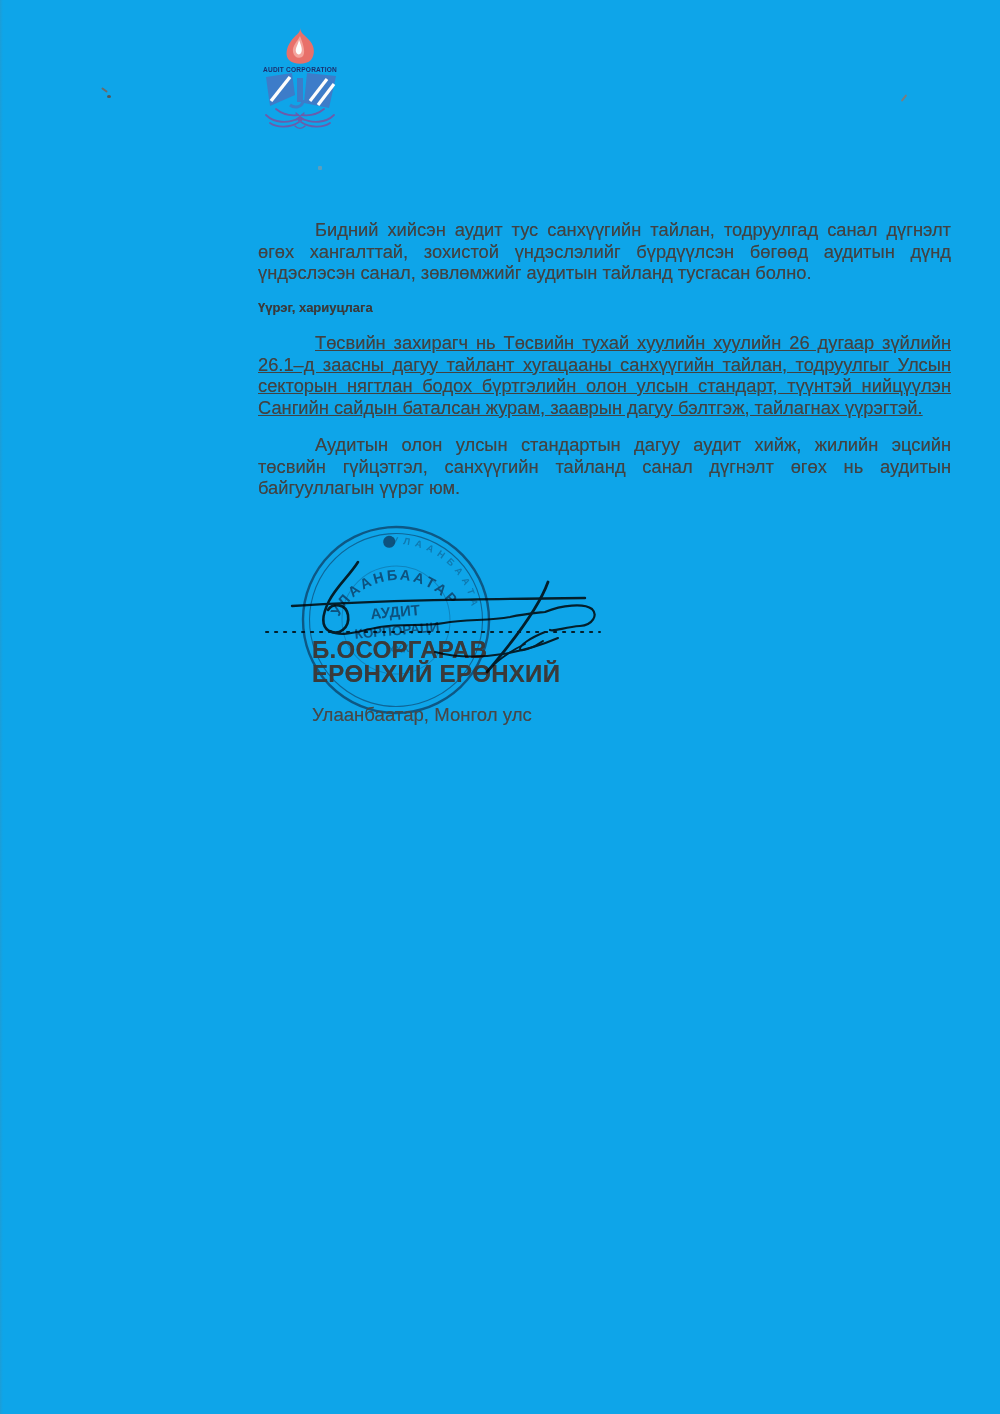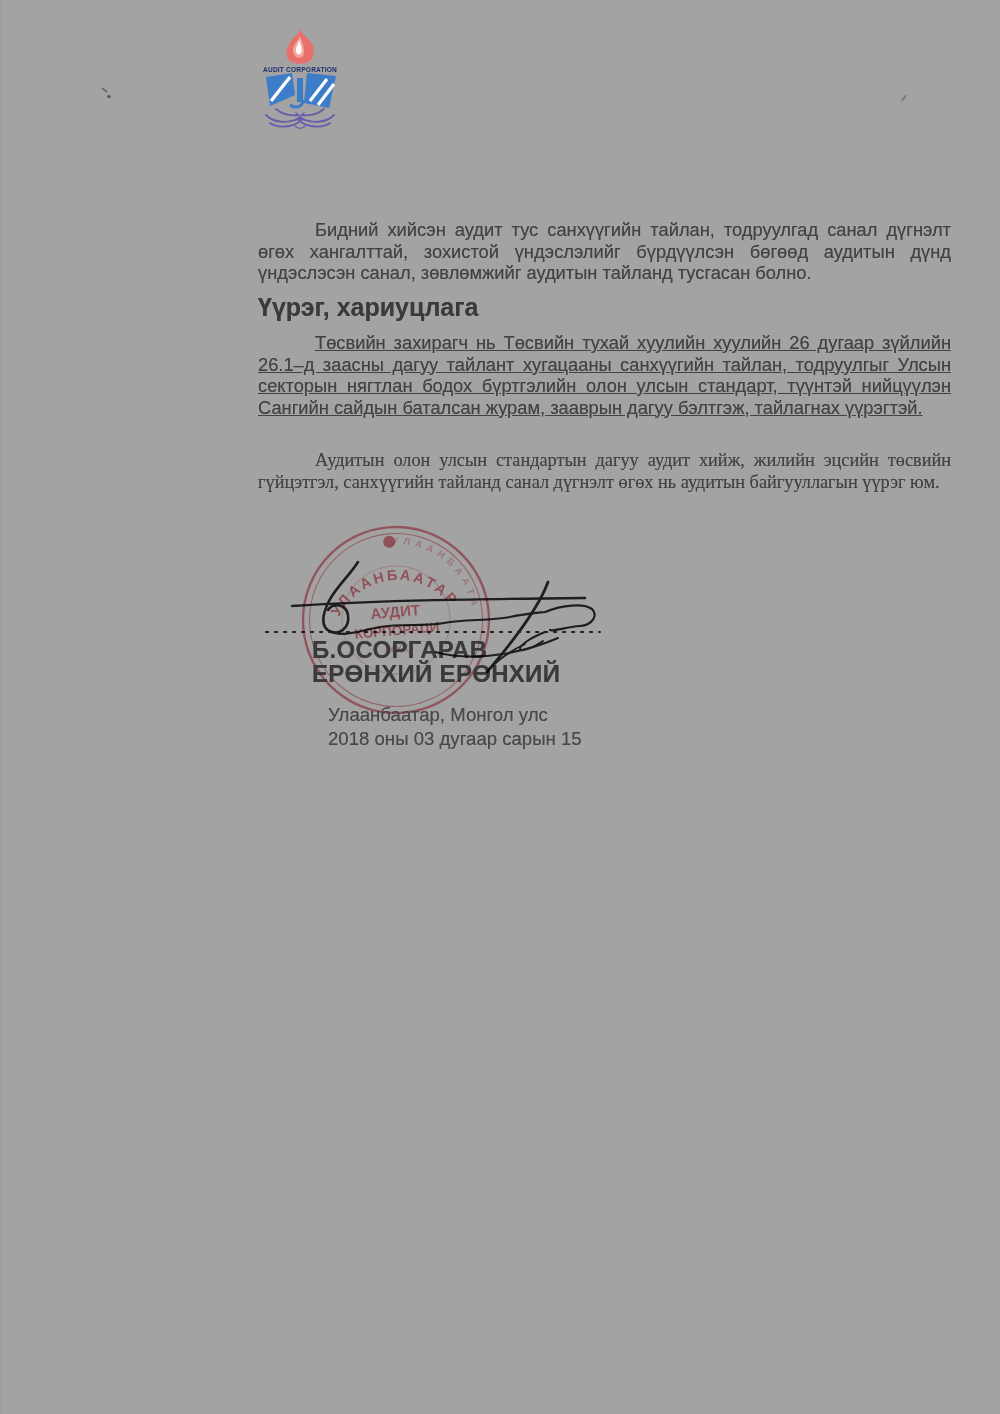--- a/index.html
+++ b/index.html
@@ -1,20 +1,20 @@
 <!DOCTYPE html>
 <html><head>
 <meta charset="utf-8">
 <style>
   html,body{margin:0;padding:0;background:#e8e8e8;}
   .page{
     position:relative;
     width:1000px;height:1414px;
     margin:0 auto;
-    background:#a3a3a3;
+    background:#0ea5e9;
     overflow:hidden;
     font-family:"Liberation Sans", sans-serif;
   }
   .page::before{
     content:'';position:absolute;left:0;top:0;width:3px;height:100%;
     background:linear-gradient(to right, rgba(110,110,110,.15), transparent);
     pointer-events:none;
   }
 
   
@@ -29,42 +29,42 @@
 
   
   .textblock{
     position:absolute;left:258px;top:219px;width:693px;
     font-size:18.3px;line-height:21.5px;color:#424242;
     text-align:justify;text-align-last:left;
     text-shadow:0 0 .5px rgba(66,66,66,.55);
   }
   .textblock p{margin:0;text-indent:57px;}
   .textblock p.p2{margin-top:14px;text-decoration:underline;}
-  .textblock p.p3{margin-top:32px;font-family:Liberation Serif, serif;}
+  .textblock p.p3{margin-top:16px;}
   .textblock h2{
-    margin:13px 0 0 0;font-size:25px;line-height:21.5px;
+    margin:13px 0 0 0;font-size:13px;line-height:21.5px;
     font-weight:700;color:#3a3a3a;text-indent:0;
   }
 
   
   .stamp{position:absolute;left:296px;top:520px;width:200px;height:200px;z-index:1;
          filter:blur(.4px);opacity:.85;mix-blend-mode:multiply;}
 
   
   .signature{position:absolute;left:262px;top:545px;width:345px;height:150px;z-index:3;
              mix-blend-mode:multiply;}
 
   
   .signatory{
     position:absolute;left:312px;top:638px;z-index:2;
     font-size:24px;line-height:23.5px;font-weight:700;color:#3a3a3a;
     letter-spacing:.3px;text-shadow:0 0 .5px rgba(58,58,58,.6);
   }
   .placeblock{
-    position:absolute;left:328px;top:703px;z-index:2;
+    position:absolute;left:312px;top:703px;z-index:2;
     font-size:18.6px;line-height:23.5px;color:#474747;
     text-shadow:0 0 .4px rgba(71,71,71,.5);
   }
 </style>
 </head>
 <body>
 
 <div class="page">
 
   <div class="speck a"></div>
@@ -157,16 +157,15 @@
       <path d="M 286 37 C 276 65 248 100 225 127" stroke-width="2.8"></path>
       <path d="M 283 87 C 268 93 258 100 258 104 C 258 107 270 104 281 96" stroke-width="2"></path>
       <path d="M 225 127 C 231 119 246 107 263 99" stroke-width="1.8"></path>
 
       <path d="M 173 107 C 218 119 268 105 296 93" stroke-width="2"></path>
     </svg>
   </div>
 
   <div class="placeblock">
     <div>Улаанбаатар, Монгол улс</div>
-    <div>2018 оны 03 дугаар сарын 15</div>
   </div>
 
 </div>
 
 </body></html>

